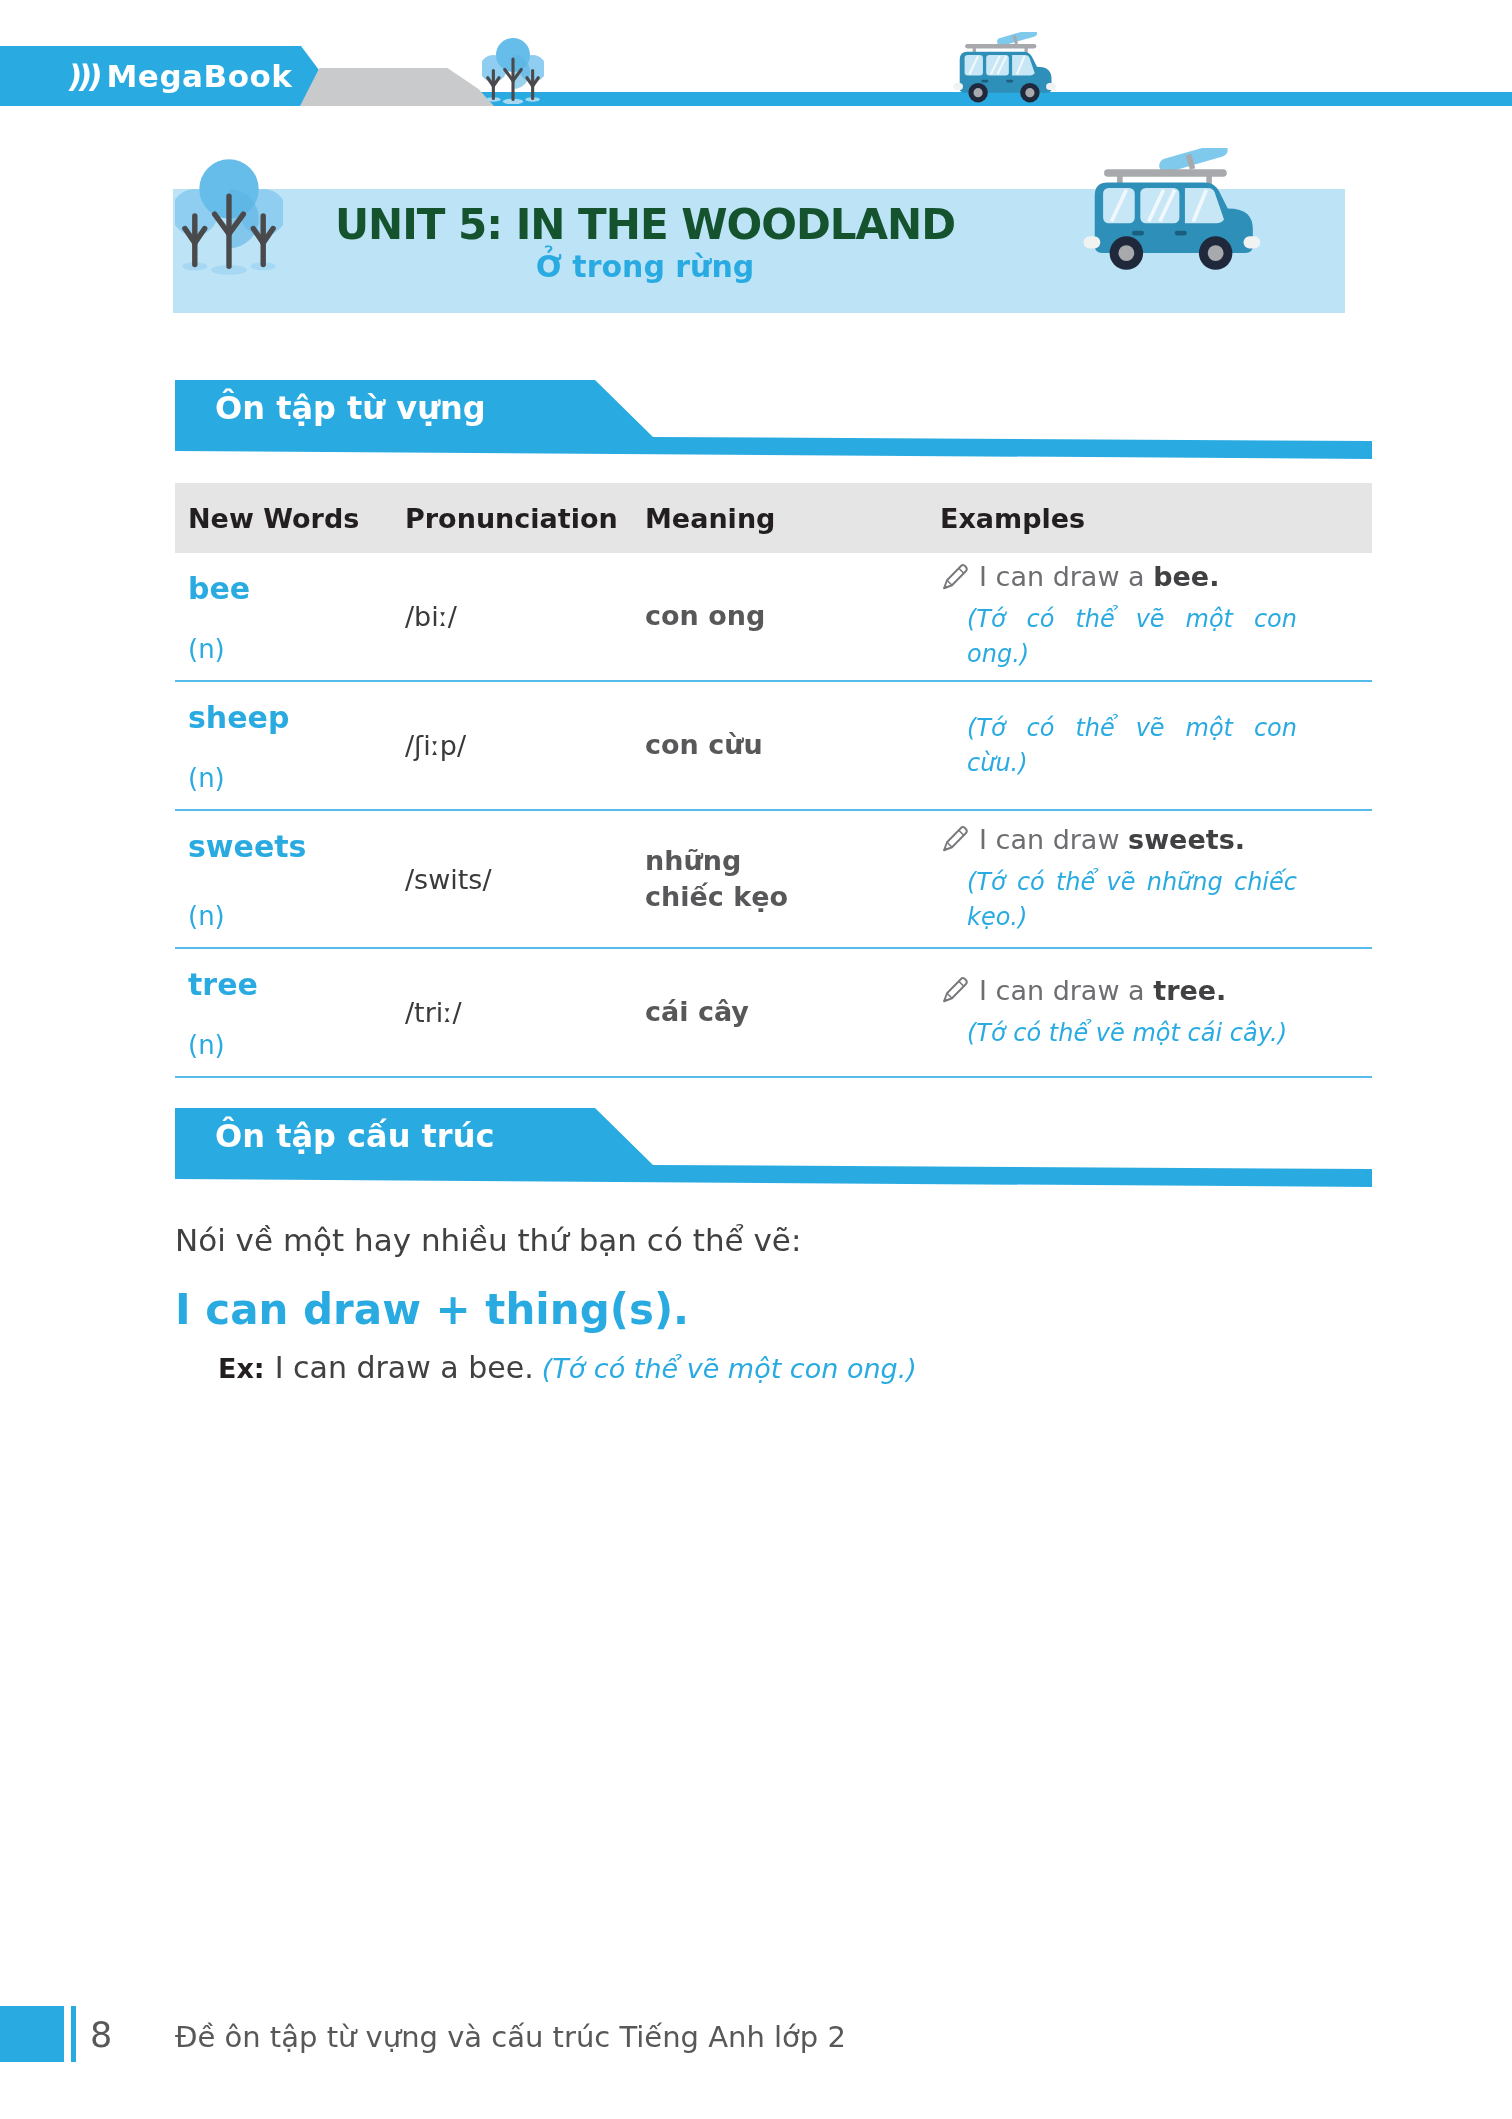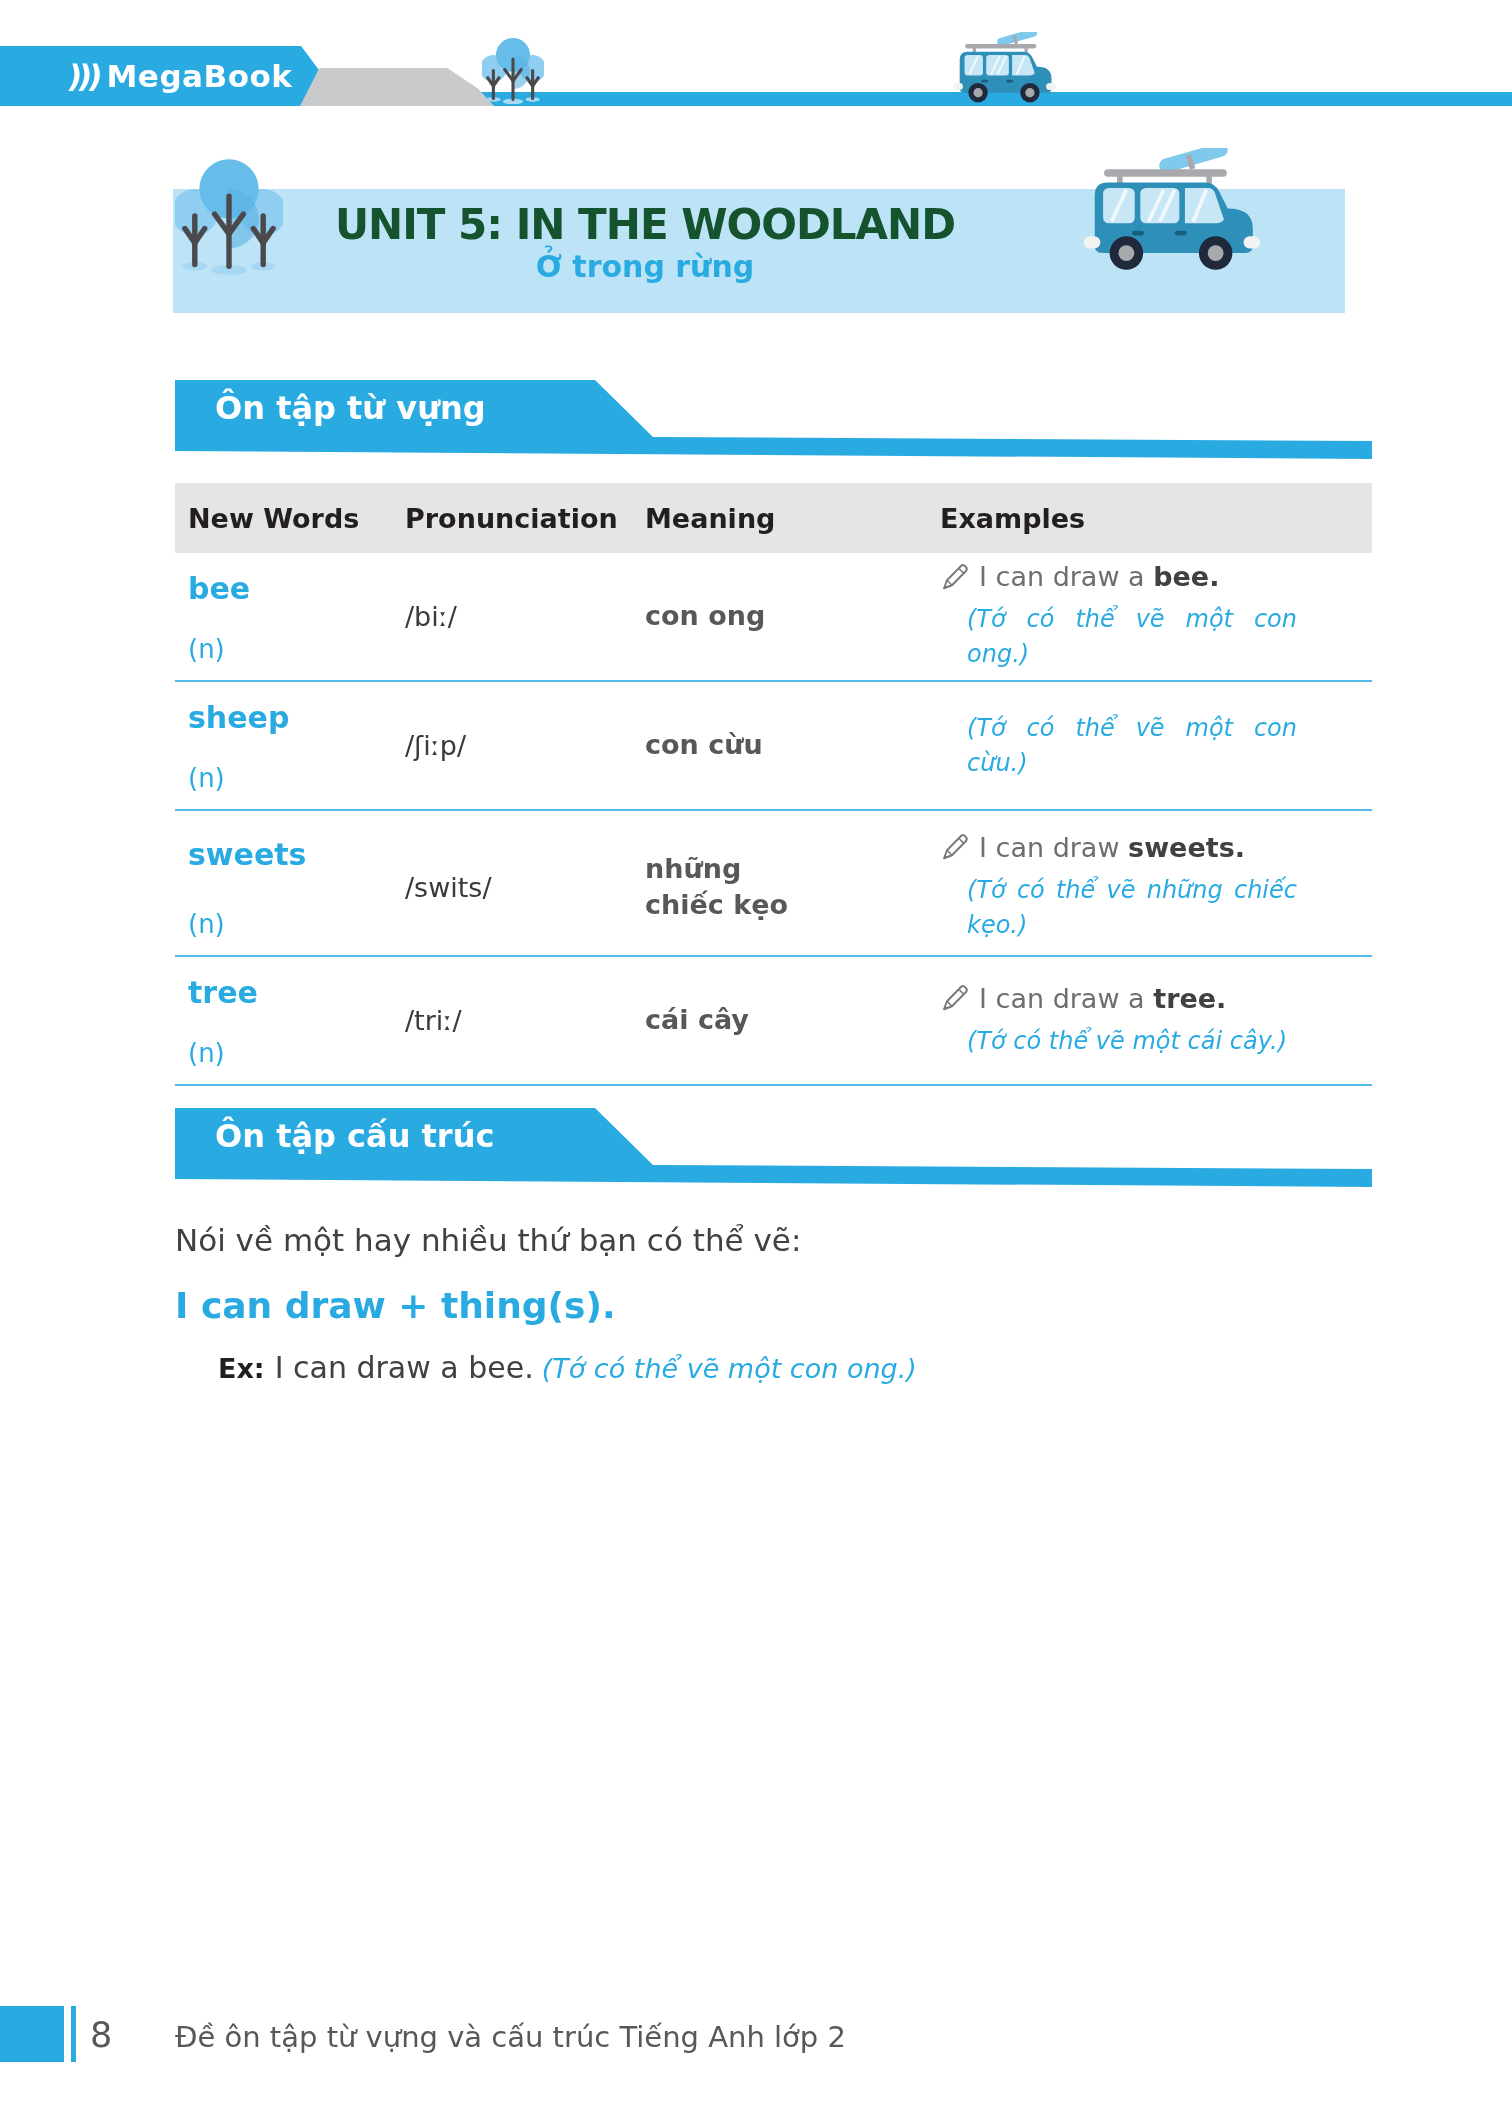--- a/index.html
+++ b/index.html
@@ -47,25 +47,25 @@
   .meaning { color:#58585A; font-size:27px; font-weight:bold; line-height:1.35;
              max-width:170px; }
   .cell-ex { padding:16px 14px 16px 0; gap:10px; }
   .ex-line1 { display:flex; align-items:center; gap:9px;
               color:#6D6E71; font-size:27px; }
   .ex-word { color:#414042; font-weight:bold; }
   .pencil { width:30px; height:30px; flex:0 0 30px; }
   .ex-tr { margin-left:27px; max-width:330px; color:#29ABE2; font-size:24px;
            font-style:italic; text-align:justify; line-height:1.45; }
   .r1,.r2,.r4 { height:129px; }
-  .r3 { height:138px;margin-top:8px; }
+  .r3 { height:138px; }
 
   
   .p-intro  { left:175px; top:1222px; color:#414042; font-size:31px; }
-  .p-pattern{ left:175px; top:1285px; color:#29ABE2; font-size:36px; font-weight:bold; }
+  .p-pattern{ left:175px; top:1285px; color:#29ABE2; font-size:42px; font-weight:bold; }
   .p-ex { left:218px; top:1350px; font-size:30px; color:#414042; }
   .p-ex .exlab { font-weight:bold; color:#231F20; font-size:27px; margin-right:10px; }
   .p-ex .extr { color:#29ABE2; font-size:27px; font-style:italic; margin-left:8px; }
 
   
   .foot-block { left:0; top:2006px; width:64px; height:56px; background:#29ABE2; }
   .foot-line  { left:71px; top:2006px; width:5px; height:56px; background:#29ABE2; }
   .foot-num   { left:90px; top:2015px; color:#58585A; font-size:35px; }
   .foot-text  { left:175px; top:2020px; color:#58585A; font-size:29px; }
 </style>

